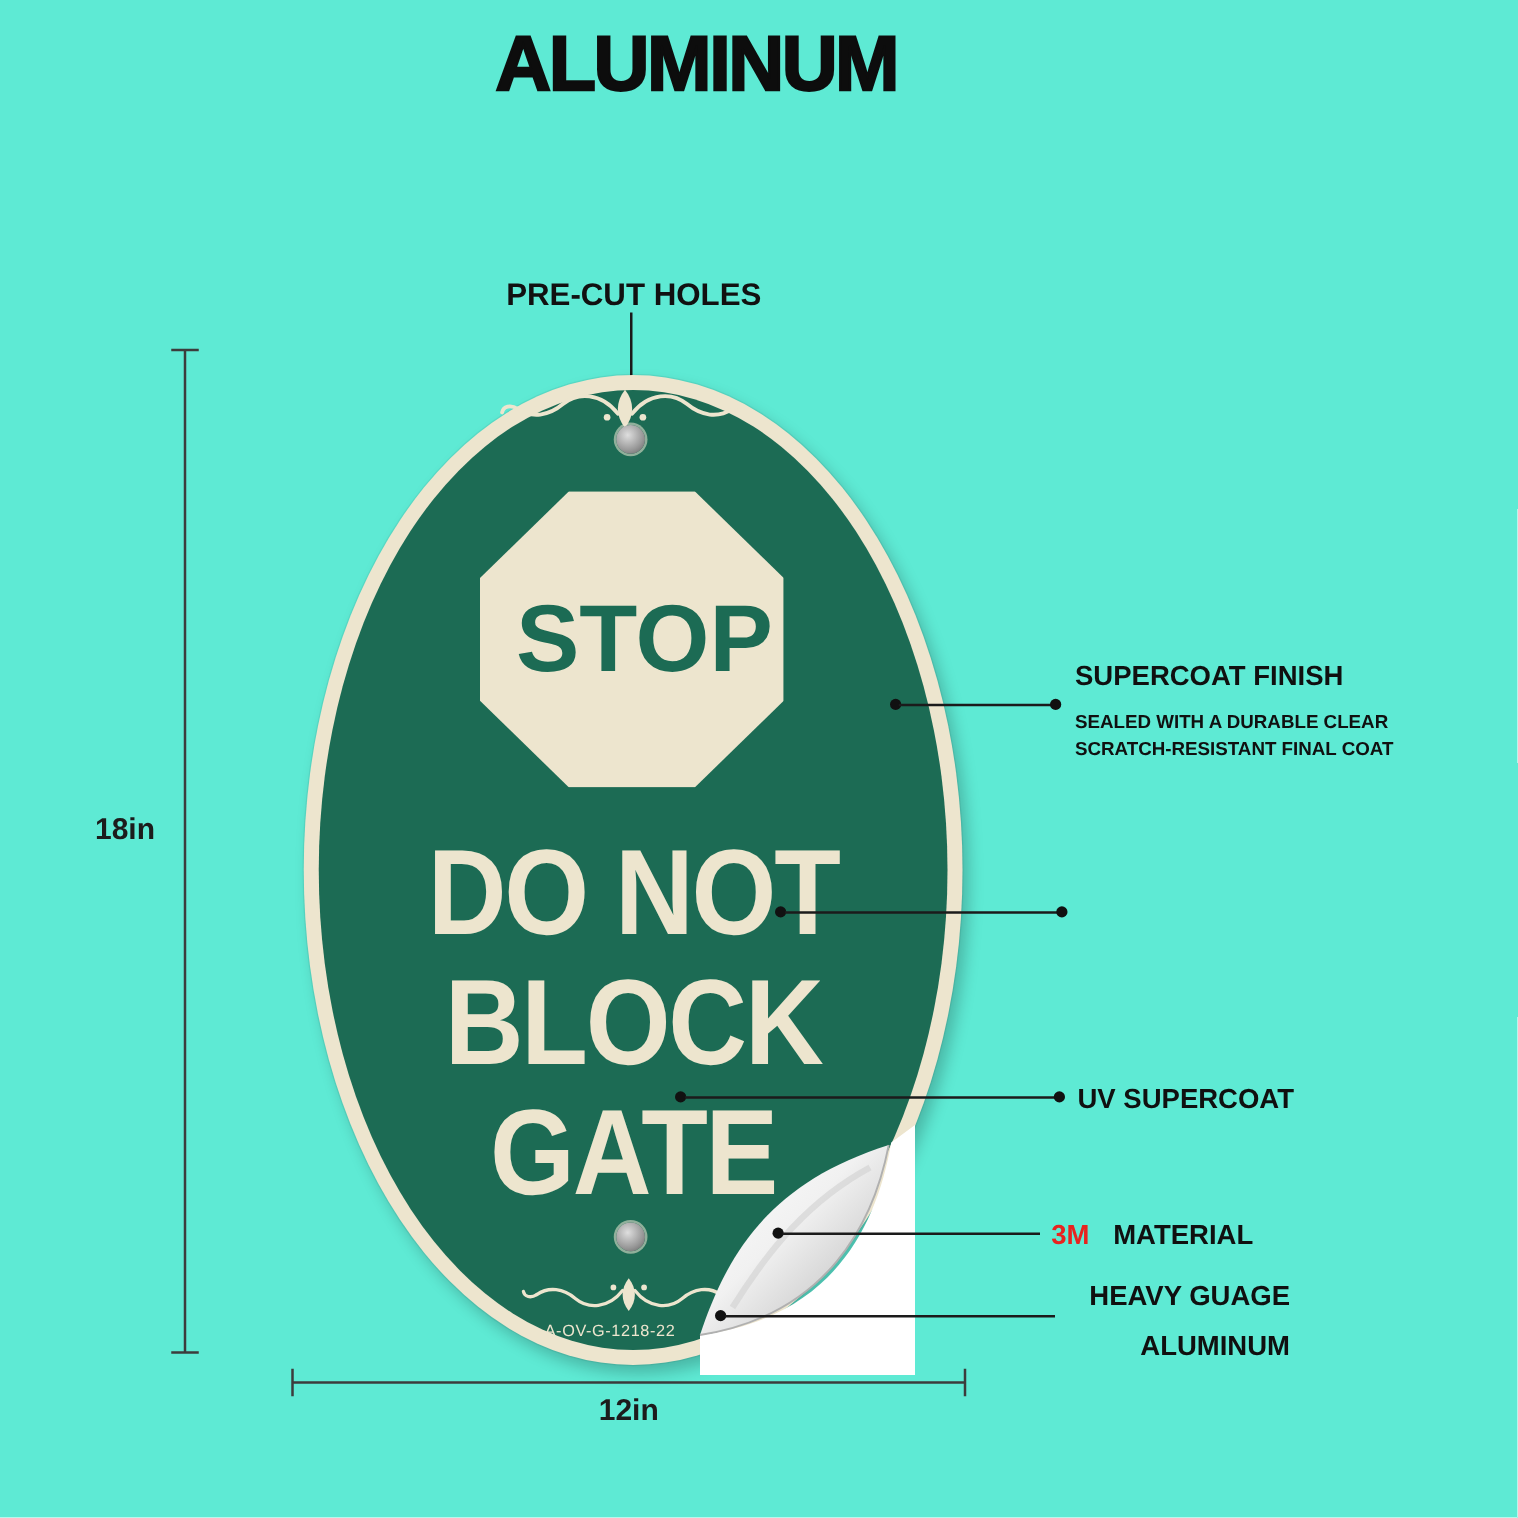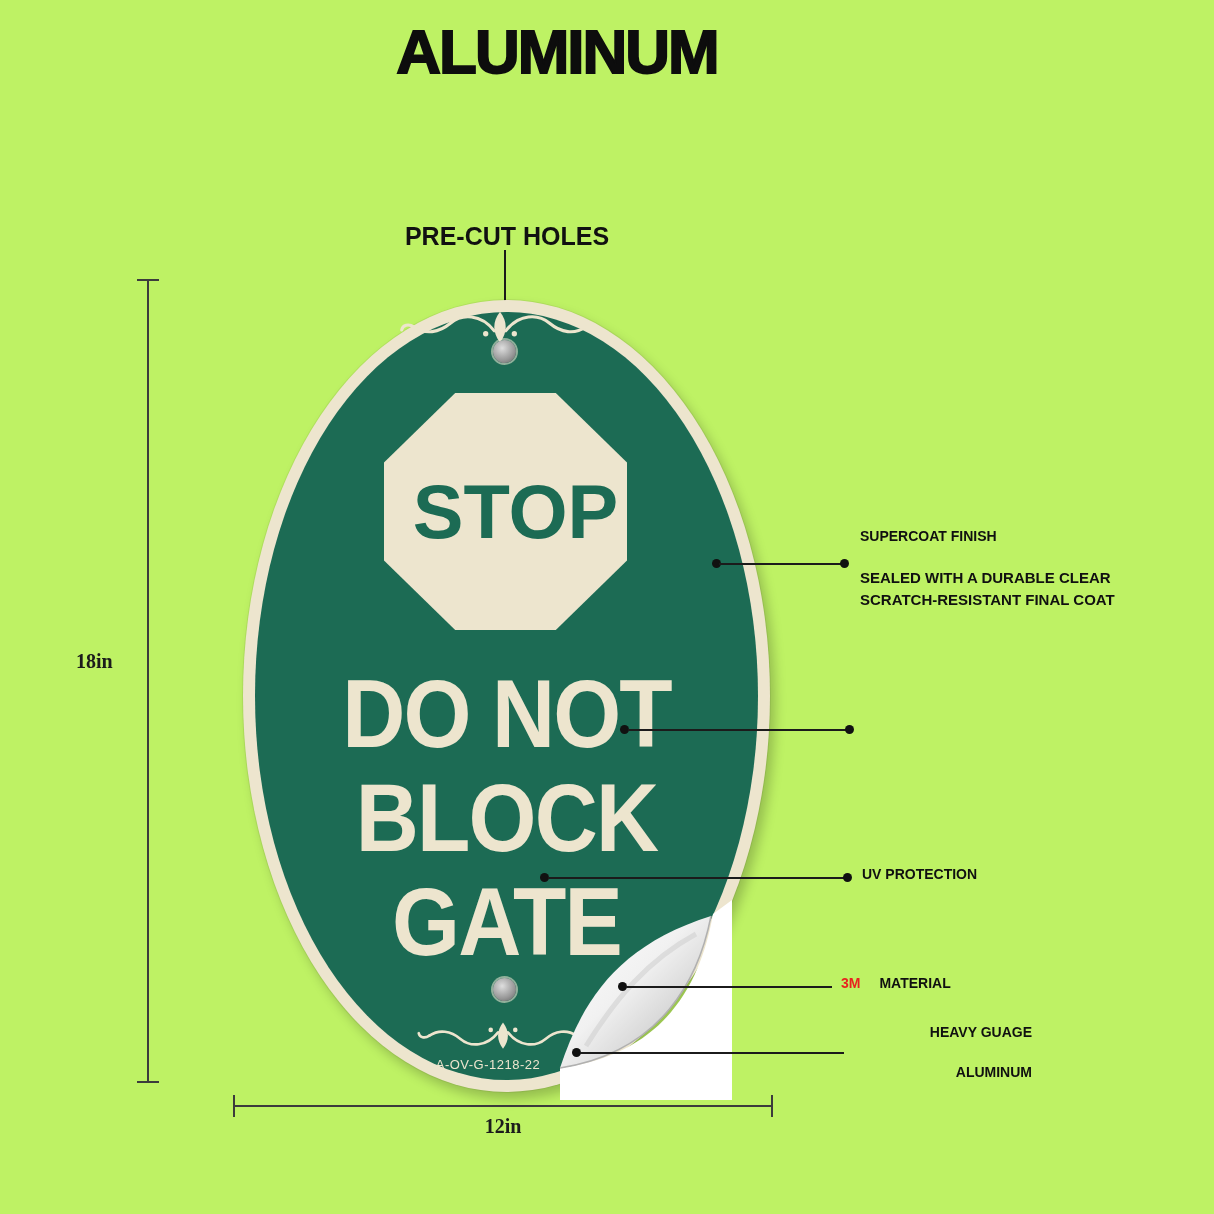--- a/index.html
+++ b/index.html
@@ -1,38 +1,38 @@
 <!DOCTYPE html>
 <html style="--sign-green: #1C6B54; --sign-cream: #EDE5CE; --brand-red: #E8231F;"><head>
 <meta charset="utf-8">
 <style>
   html,body{margin:0;padding:0;background:#fff;}
   .canvas{
-    position:relative;width:1214px;height:1214px;background:#bef264;overflow:hidden;
+    position:relative;width:1214px;height:1214px;background:#5eead4;overflow:hidden;
     font-family:"Liberation Sans",sans-serif;color:#111;
   }
   
   .title{
     position:absolute;top:20px;left:47px;width:1020px;text-align:center;
     font-weight:bold;font-size:62px;line-height:64px;letter-spacing:-2px;color:#0d0d0d;
     -webkit-text-stroke:1.8px #0d0d0d;
   }
   
-  .callout-label{position:absolute;font-weight:bold;font-size:14px;color:#101010;white-space:nowrap;}
+  .callout-label{position:absolute;font-weight:bold;font-size:22px;color:#101010;white-space:nowrap;}
   .callout-sub{position:absolute;font-weight:bold;font-size:15px;line-height:22px;color:#101010;white-space:nowrap;}
   .precut-label{position:absolute;left:357px;top:222px;width:300px;text-align:center;font-weight:bold;font-size:25px;}
   .leader-line{position:absolute;height:2px;background:#1b1b1b;}
   .leader-vline{position:absolute;width:2px;background:#1b1b1b;}
   .leader-dot{position:absolute;width:9px;height:9px;border-radius:50%;background:#111;}
   .red{color:var(--brand-red,#E8231F);}
   .mat-label{margin-left:19px;}
   .gauge-block{text-align:right;width:180px;}
   
   .dim{position:absolute;background:#3c3c3c;}
-  .dim-label{position:absolute;font-weight:bold;font-size:20px;color:#1c1c1c;font-family:Liberation Serif, serif;}
+  .dim-label{position:absolute;font-weight:bold;font-size:24px;color:#1c1c1c;}
   
   .sign{
     position:absolute;left:243px;top:300px;width:527px;height:792px;border-radius:50%;
     background:var(--sign-cream,#EDE5CE);
     box-shadow:5px 7px 12px rgba(0,0,0,.22),0 0 0 1px rgba(0,0,0,.06);
   }
   .sign-inner{position:absolute;inset:12px;border-radius:50%;background:var(--sign-green,#1C6B54);}
   .hole{
     position:absolute;width:23px;height:23px;border-radius:50%;
     background:radial-gradient(circle at 40% 35%, #dedede 0%, #989898 60%, #5f5f5f 100%);
@@ -151,21 +151,21 @@
     <div>SCRATCH-RESISTANT FINAL COAT</div>
   </div>
 
   <div class="leader-dot" style="left:620px;top:725px;"></div>
   <div class="leader-line" style="left:628px;top:729px;width:220px;"></div>
   <div class="leader-dot" style="left:845px;top:725px;"></div>
 
   <div class="leader-dot" style="left:540px;top:873px;"></div>
   <div class="leader-line" style="left:548px;top:877px;width:298px;"></div>
   <div class="leader-dot" style="left:843px;top:873px;"></div>
-  <div class="callout-label" style="left:862px;top:866px;">UV PROTECTION</div>
+  <div class="callout-label" style="left:862px;top:866px;">UV SUPERCOAT</div>
 
   <div class="leader-dot" style="left:618px;top:982px;"></div>
   <div class="leader-line" style="left:626px;top:986px;width:206px;"></div>
   <div class="callout-label" style="left:841px;top:975px;">
     <span class="red">3M</span><span class="mat-label">MATERIAL</span>
   </div>
 
   <div class="leader-dot" style="left:572px;top:1048px;"></div>
   <div class="leader-line" style="left:580px;top:1052px;width:264px;"></div>
   <div class="callout-label gauge-block" style="left:852px;top:1024px;">HEAVY GUAGE</div>

